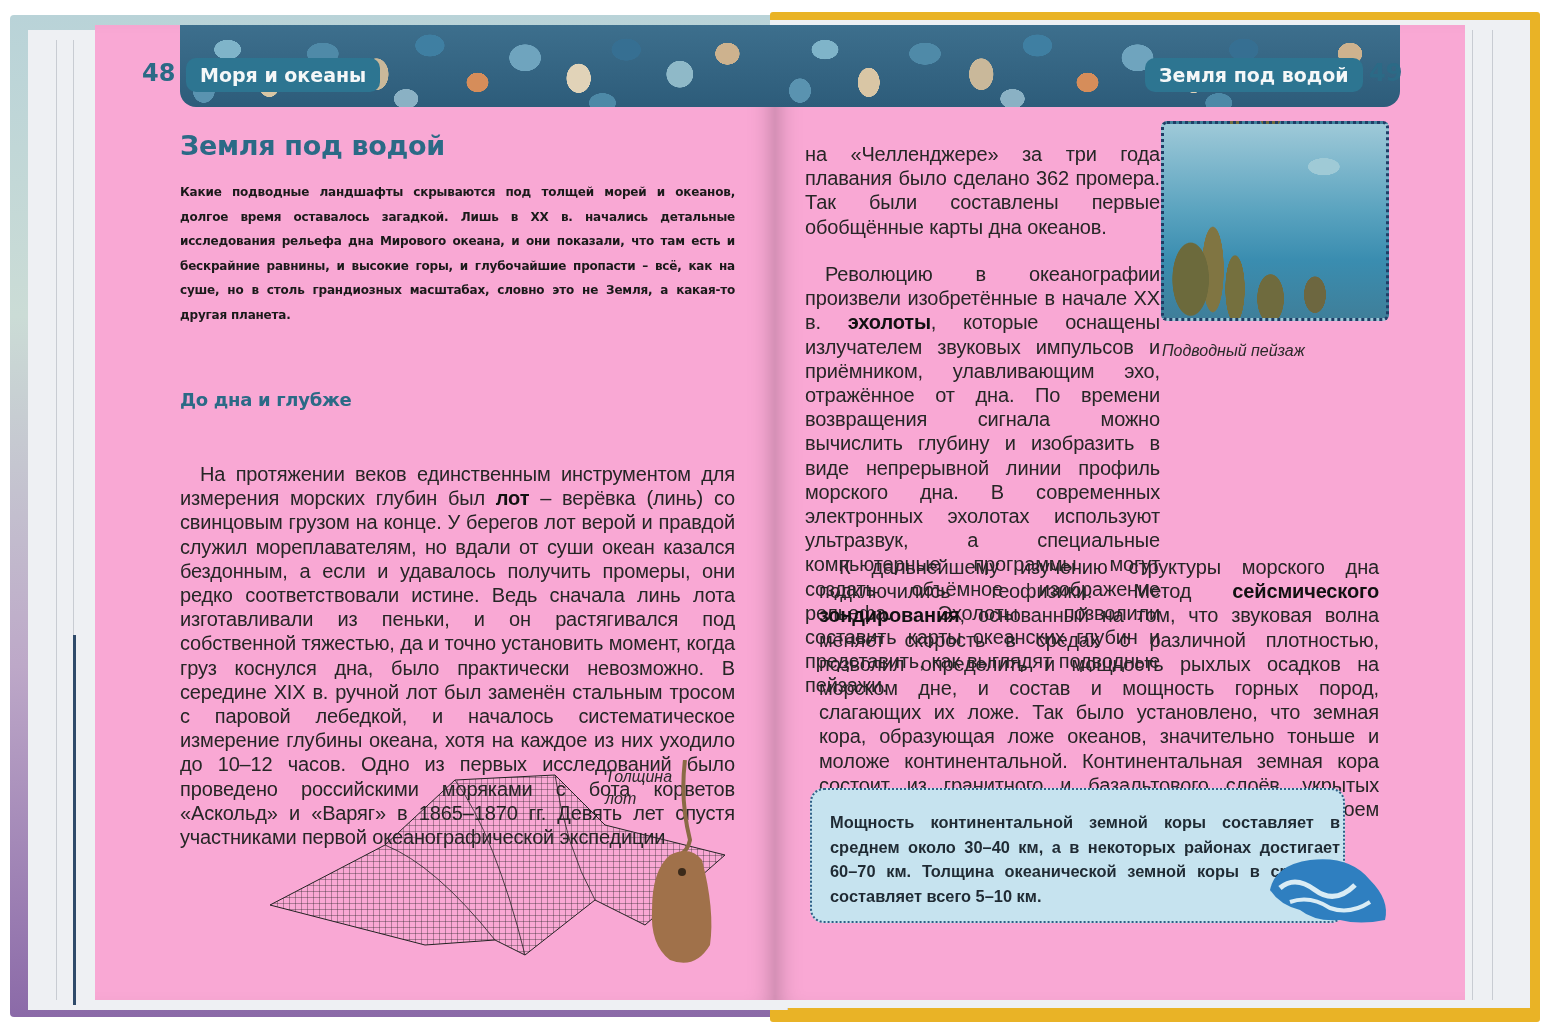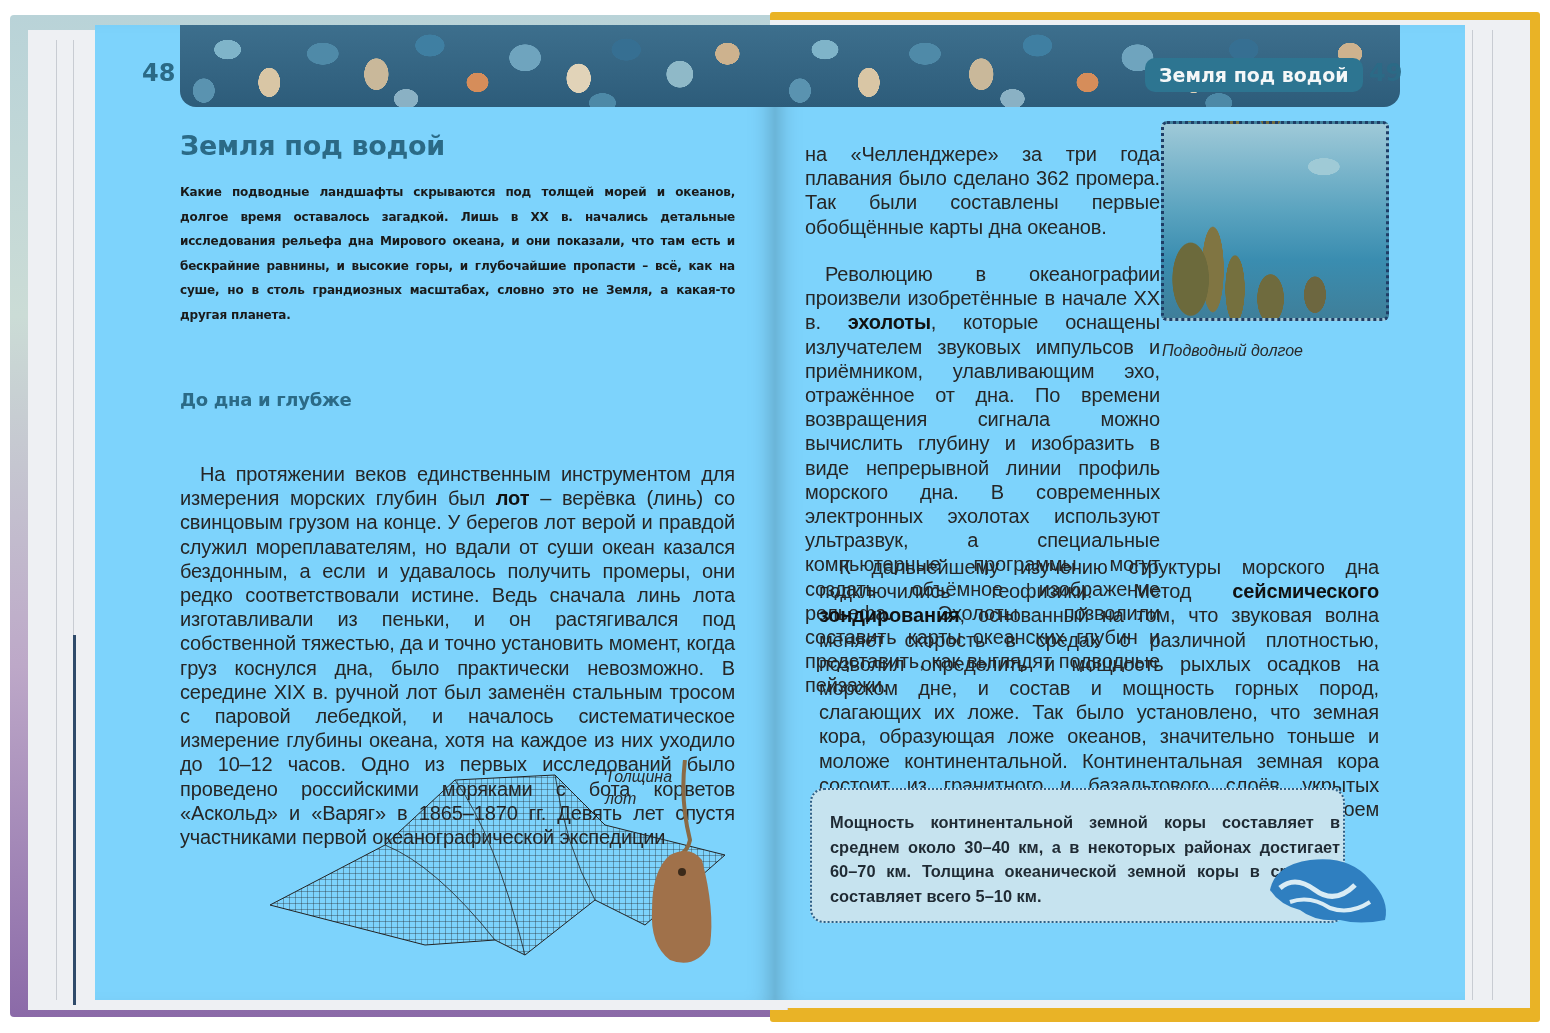--- a/index.html
+++ b/index.html
@@ -24,21 +24,21 @@
     border-right: 1px solid #d3d7dc;
   }
   .stack-right {
     position: absolute; left: 770px; top: 20px; width: 760px; height: 988px;
     background: #eef0f3;
   }
   .stack-line { position: absolute; background: #c8ccd2; width: 1px; }
   .stack-line.dark { background: #2f4b6a; width: 3px; }
 
   .page {
-    position: absolute; top: 25px; height: 975px; background: #7dd3fc;
+    position: absolute; top: 25px; height: 975px; background: #f9a8d4;
     overflow: hidden;
   }
   .page-left { left: 95px; width: 680px; box-shadow: inset -20px 0 25px -18px rgba(0,0,0,0.25); }
   .page-right { left: 775px; width: 690px; box-shadow: inset 20px 0 25px -18px rgba(0,0,0,0.25); }
 
   
   .pebbles {
     position: absolute; top: 0; height: 82px; overflow: hidden;
     background:
       radial-gradient(ellipse 22px 16px at 8% 30%, #7fb4c9 60%, transparent 62%),
@@ -139,20 +139,21 @@
   <div class="stack-line dark" style="left:45px;top:605px;height:370px;"></div>
 </div>
 <div class="stack-right">
   <div class="stack-line" style="left:702px;top:10px;height:970px;"></div>
   <div class="stack-line" style="left:722px;top:10px;height:970px;"></div>
 </div>
 
 <div class="page page-left">
   <div class="pebbles left"></div>
   <div class="page-num" style="left:47px;">48</div>
+  <div class="section-tab" style="left:91px;">Моря и океаны</div>
 
   <div class="h1" style="left:85px;top:105px;">Земля под водой</div>
 
   <div class="lead" style="left:85px;top:155px;width:555px;">Какие подводные ландшафты скрываются под толщей морей и океанов, долгое время оставалось загадкой. Лишь в XX в. начались детальные исследования рельефа дна Мирового океана, и они показали, что там есть и бескрайние равнины, и высокие горы, и глубочайшие пропасти – всё, как на суше, но в столь грандиозных масштабах, словно это не Земля, а какая-то другая планета.</div>
 
   <div class="h2" style="left:85px;top:364px;">До дна и глубже</div>
 
   <div class="body" style="left:85px;top:422px;width:555px;">
     <p><span>На протяжении веков единственным инструментом для измерения морских глубин был </span><b>лот</b><span> – верёвка (линь) со свинцовым грузом на конце. У берегов лот верой и правдой служил мореплавателям, но вдали от суши океан казался бездонным, а если и удавалось получить промеры, они редко соответствовали истине. Ведь сначала линь лота изготавливали из пеньки, и он растягивался под собственной тяжестью, да и точно установить момент, когда груз коснулся дна, было практически невозможно. В середине XIX в. ручной лот был заменён стальным тросом с паровой лебедкой, и началось систематическое измерение глубины океана, хотя на каждое из них уходило до 10–12 часов. Одно из первых исследований было проведено российскими моряками с бота корветов «Аскольд» и «Варяг» в 1865–1870 гг. Девять лет спустя участниками первой океанографической экспедиции</span></p>
   </div>
@@ -183,21 +184,21 @@
   <div class="section-tab" style="left:370px;">Земля под водой</div>
   <div class="page-num" style="left:594px;">49</div>
 
   <div class="body" style="left:30px;top:102px;width:355px;">на «Челленджере» за три года плавания было сделано 362 промера. Так были составлены первые обобщённые карты дна океанов.</div>
 
   <div class="body" style="left:30px;top:222px;width:355px;">
     <p><span>Революцию в океанографии произвели изобретённые в начале XX в. </span><b>эхолоты</b><span>, которые оснащены излучателем звуковых импульсов и приёмником, улавливающим эхо, отражённое от дна. По времени возвращения сигнала можно вычислить глубину и изобразить в виде непрерывной линии профиль морского дна. В современных электронных эхолотах используют ультразвук, а специальные компьютерные программы могут создать объёмное изображение рельефа. Эхолоты позволили составить карты океанских глубин и представить, как выглядят подводные пейзажи.</span></p>
   </div>
 
   <div class="photo" style="left:386px;top:96px;width:228px;height:200px;"></div>
-  <div class="caption" style="left:387px;top:315px;">Подводный долгое</div>
+  <div class="caption" style="left:387px;top:315px;">Подводный пейзаж</div>
 
   <div class="body" style="left:44px;top:515px;width:560px;">
     <p><span>К дальнейшему изучению структуры морского дна подключились геофизики. Метод </span><b>сейсмического зондирования</b><span>, основанный на том, что звуковая волна меняет скорость в средах с различной плотностью, позволил определить и мощность рыхлых осадков на морском дне, и состав и мощность горных пород, слагающих их ложе. Так было установлено, что земная кора, образующая ложе океанов, значительно тоньше и моложе континентальной. Континентальная земная кора состоит из гранитного и базальтового слоёв, укрытых чехлом осадочных пород. А на дне океанов под слоем осадков есть только базальтовый слой.</span></p>
   </div>
 
   <div class="info-box" style="left:35px;top:763px;width:535px;height:135px;"></div>
   <div class="info-text" style="left:55px;top:785px;width:510px;">Мощность континентальной земной коры составляет в среднем около 30–40 км, а в некоторых районах достигает 60–70 км. Толщина океанической земной коры в среднем составляет всего 5–10 км.</div>
 
   <svg class="shell" style="left:485px;top:825px;" width="140" height="75" viewBox="0 0 140 75">
     <path d="M10 40 Q15 15 50 10 Q90 5 110 30 Q130 50 125 70 Q100 75 80 70 Q55 72 40 60 Q20 55 10 40 Z" fill="#2f7fc0"></path>

